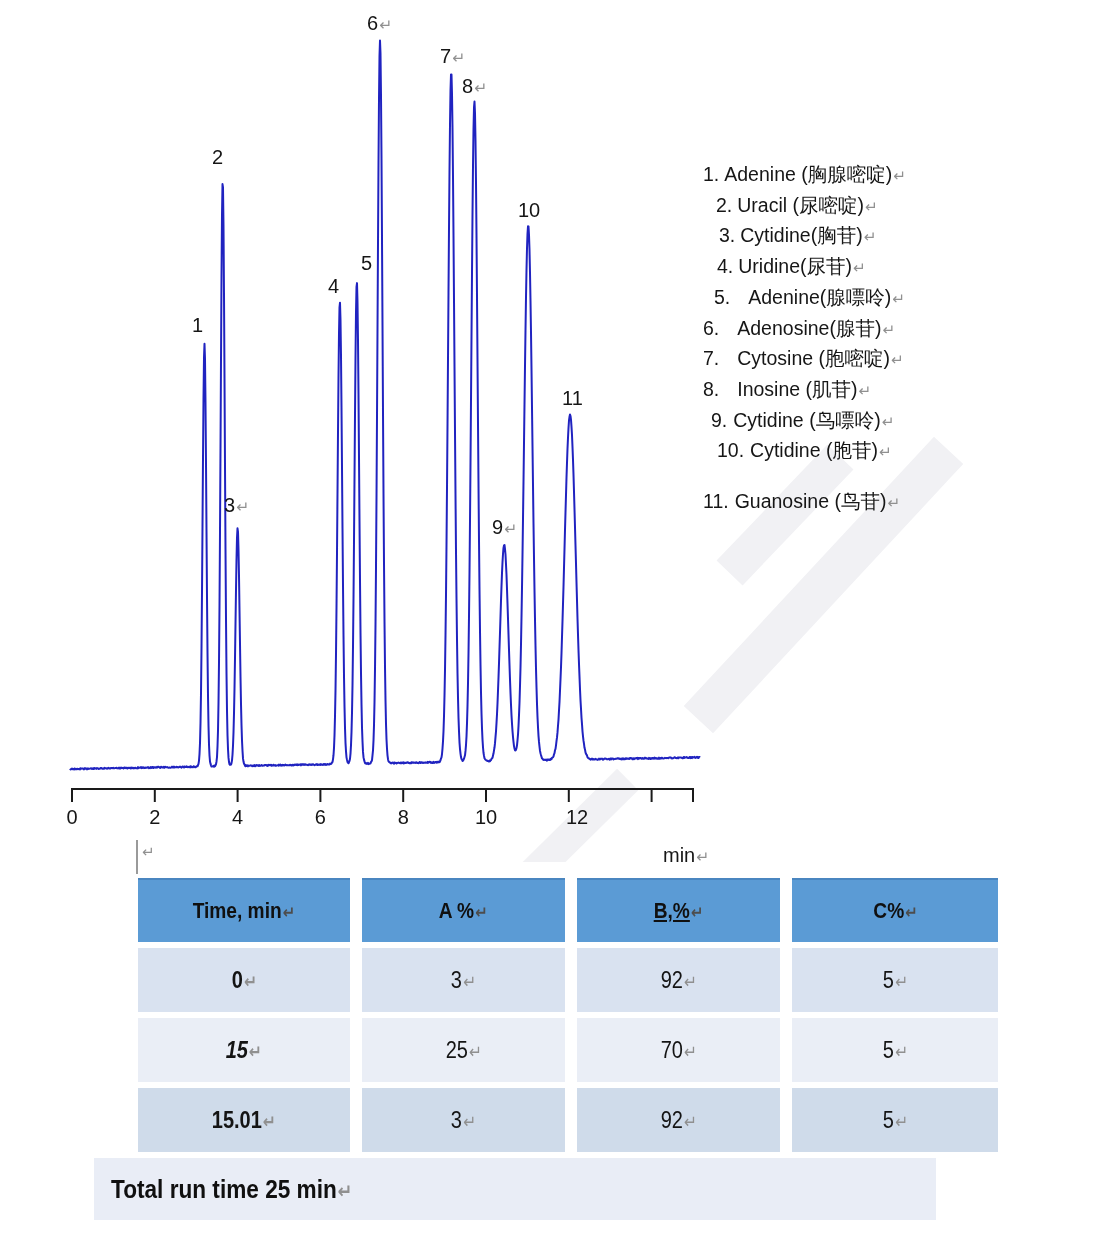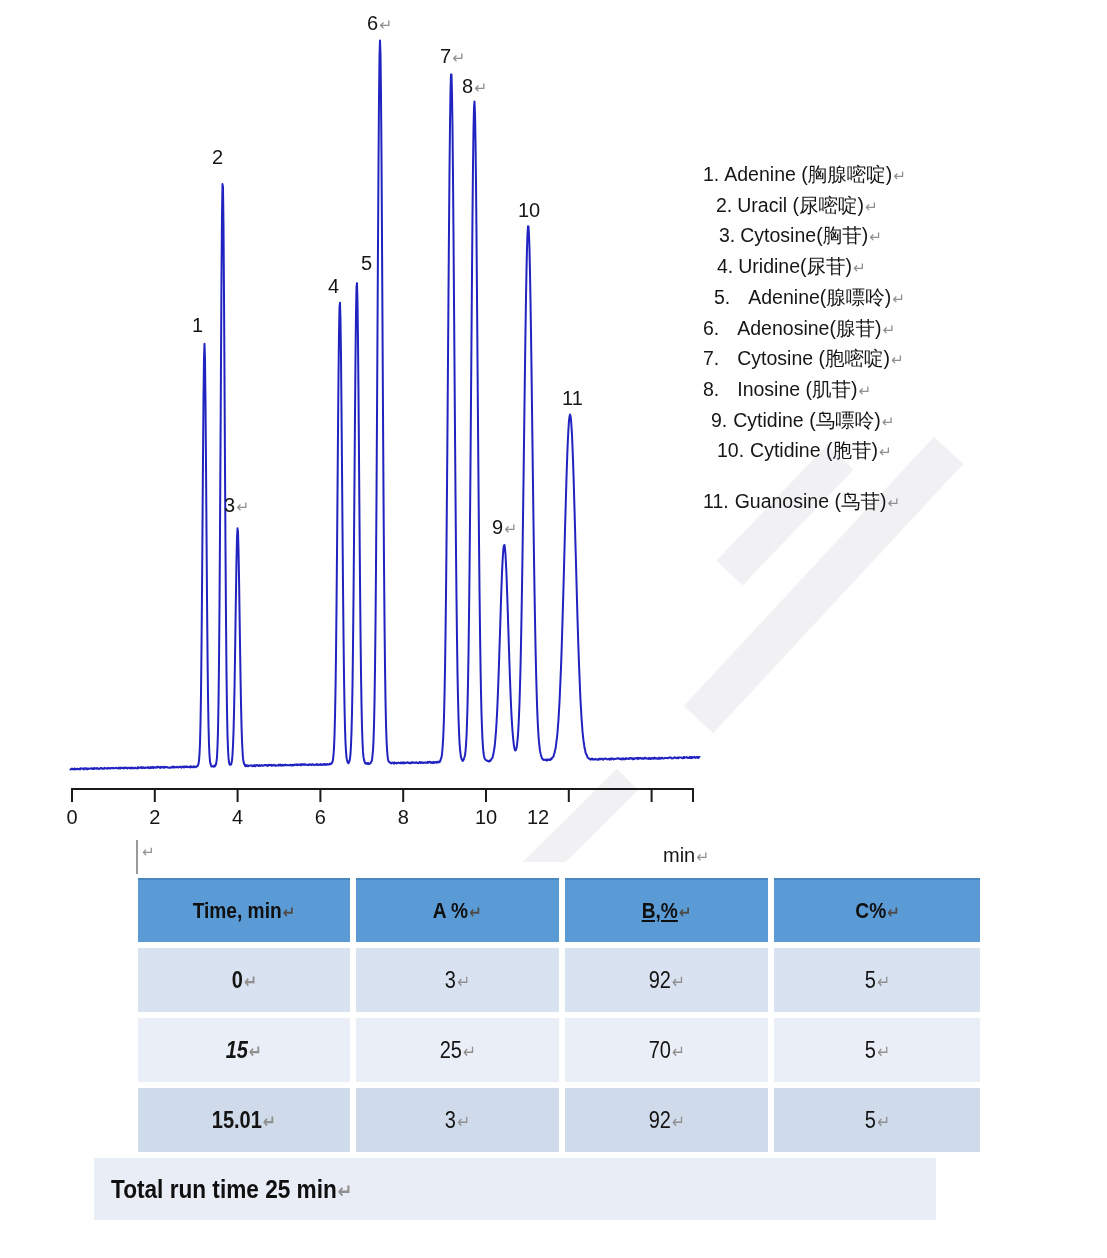--- a/index.html
+++ b/index.html
@@ -19,21 +19,21 @@
 
   
   .legend{position:absolute;left:700px;top:160px;}
   .legend-item{font-size:19.5px;line-height:28.7px;white-space:nowrap;color:#161616;}
   .legend-item .num{display:inline-block;}
   .cn{text-decoration-style:wavy;text-decoration-color:#d40000;
       text-decoration-thickness:1px;text-underline-offset:3px;text-decoration-skip-ink:none;}
 
   
   .gtable{position:absolute;left:94px;top:878px;width:842px;}
-  .grow{display:grid;grid-template-columns:212px 203px 203px 206px;column-gap:6px;padding-left:44px;}
+  .grow{display:grid;grid-template-columns:212px 203px 203px 206px;column-gap:12px;padding-left:44px;}
   .hcell{background:#5b9bd5;height:62px;display:flex;align-items:center;justify-content:center;
          font-weight:bold;font-size:22px;border-top:2px solid #4a86c0;color:#101010;}
   .hcell .ret{color:#4d4d4d;}
   .cell{height:64px;display:flex;align-items:center;justify-content:center;font-size:23px;color:#141414;}
   .trow{margin-top:6px;}
   .c-time{font-weight:bold;}
   .u{text-decoration:underline;}
   .footer-row{margin-top:6px;background:#e9edf6;height:62px;display:flex;align-items:center;
               padding-left:17px;font-weight:bold;font-size:26px;color:#101010;}
   .cond{display:inline-block;transform:scaleX(0.87);transform-origin:center;white-space:nowrap;}
@@ -74,33 +74,33 @@
       <div class="chart-label" style="left: 518px; top: 199px;"><span>10</span></div>
       <div class="chart-label" style="left: 562px; top: 387px;"><span>11</span></div>
     </div>
   <div id="tick-labels">
       <div class="tick-label" style="left: 72px; top: 806px;">0</div>
       <div class="tick-label" style="left: 154.8px; top: 806px;">2</div>
       <div class="tick-label" style="left: 237.6px; top: 806px;">4</div>
       <div class="tick-label" style="left: 320.4px; top: 806px;">6</div>
       <div class="tick-label" style="left: 403.2px; top: 806px;">8</div>
       <div class="tick-label" style="left: 486px; top: 806px;">10</div>
-      <div class="tick-label" style="left: 538px; top: 806px;">12</div>
+      <div class="tick-label" style="left: 577px; top: 806px;">12</div>
     </div>
 
   <div class="axis-unit" style="left:663px;top:844px;"><span>min</span><span class="ret">↵</span></div>
 
   <div class="cursor-mark">
       <span class="ret">↵</span>
     </div>
 
   <div class="legend" id="legend">
       <div class="legend-item" style="margin-left: 3px;"><span class="num" style="margin-right: 5px;">1.</span><span>Adenine (</span><span class="cn">胸腺嘧啶</span><span>)</span><span class="ret">↵</span></div>
       <div class="legend-item" style="margin-left: 16px;"><span class="num" style="margin-right: 5px;">2.</span><span>Uracil (</span><span class="cn">尿嘧啶</span><span>)</span><span class="ret">↵</span></div>
-      <div class="legend-item" style="margin-left: 19px;"><span class="num" style="margin-right: 5px;">3.</span><span>Cytosine(</span><span class="cn">胸苷</span><span>)</span><span class="ret">↵</span></div>
+      <div class="legend-item" style="margin-left: 19px;"><span class="num" style="margin-right: 5px;">3.</span><span>Cytidine(</span><span class="cn">胸苷</span><span>)</span><span class="ret">↵</span></div>
       <div class="legend-item" style="margin-left: 17px;"><span class="num" style="margin-right: 5px;">4.</span><span>Uridine(</span><span class="cn">尿苷</span><span>)</span><span class="ret">↵</span></div>
       <div class="legend-item" style="margin-left: 14px;"><span class="num" style="margin-right: 18px;">5.</span><span>Adenine(</span><span class="cn">腺嘌呤</span><span>)</span><span class="ret">↵</span></div>
       <div class="legend-item" style="margin-left: 3px;"><span class="num" style="margin-right: 18px;">6.</span><span>Adenosine(</span><span class="cn">腺苷</span><span>)</span><span class="ret">↵</span></div>
       <div class="legend-item" style="margin-left: 3px;"><span class="num" style="margin-right: 18px;">7.</span><span>Cytosine (</span><span class="cn">胞嘧啶</span><span>)</span><span class="ret">↵</span></div>
       <div class="legend-item" style="margin-left: 3px;"><span class="num" style="margin-right: 18px;">8.</span><span>Inosine (</span><span class="cn">肌苷</span><span>)</span><span class="ret">↵</span></div>
       <div class="legend-item" style="margin-left: 11px;"><span class="num" style="margin-right: 6px;">9.</span><span>Cytidine (</span><span class="cn">鸟嘌呤</span><span>)</span><span class="ret">↵</span></div>
       <div class="legend-item" style="margin-left: 17px;"><span class="num" style="margin-right: 6px;">10.</span><span>Cytidine (</span><span class="cn">胞苷</span><span>)</span><span class="ret">↵</span></div>
       <div class="legend-item" style="margin-left: 3px; margin-top: 20px;"><span class="num" style="margin-right: 6px;">11.</span><span>Guanosine (</span><span class="cn">鸟苷</span><span>)</span><span class="ret">↵</span></div>
     </div>
 

